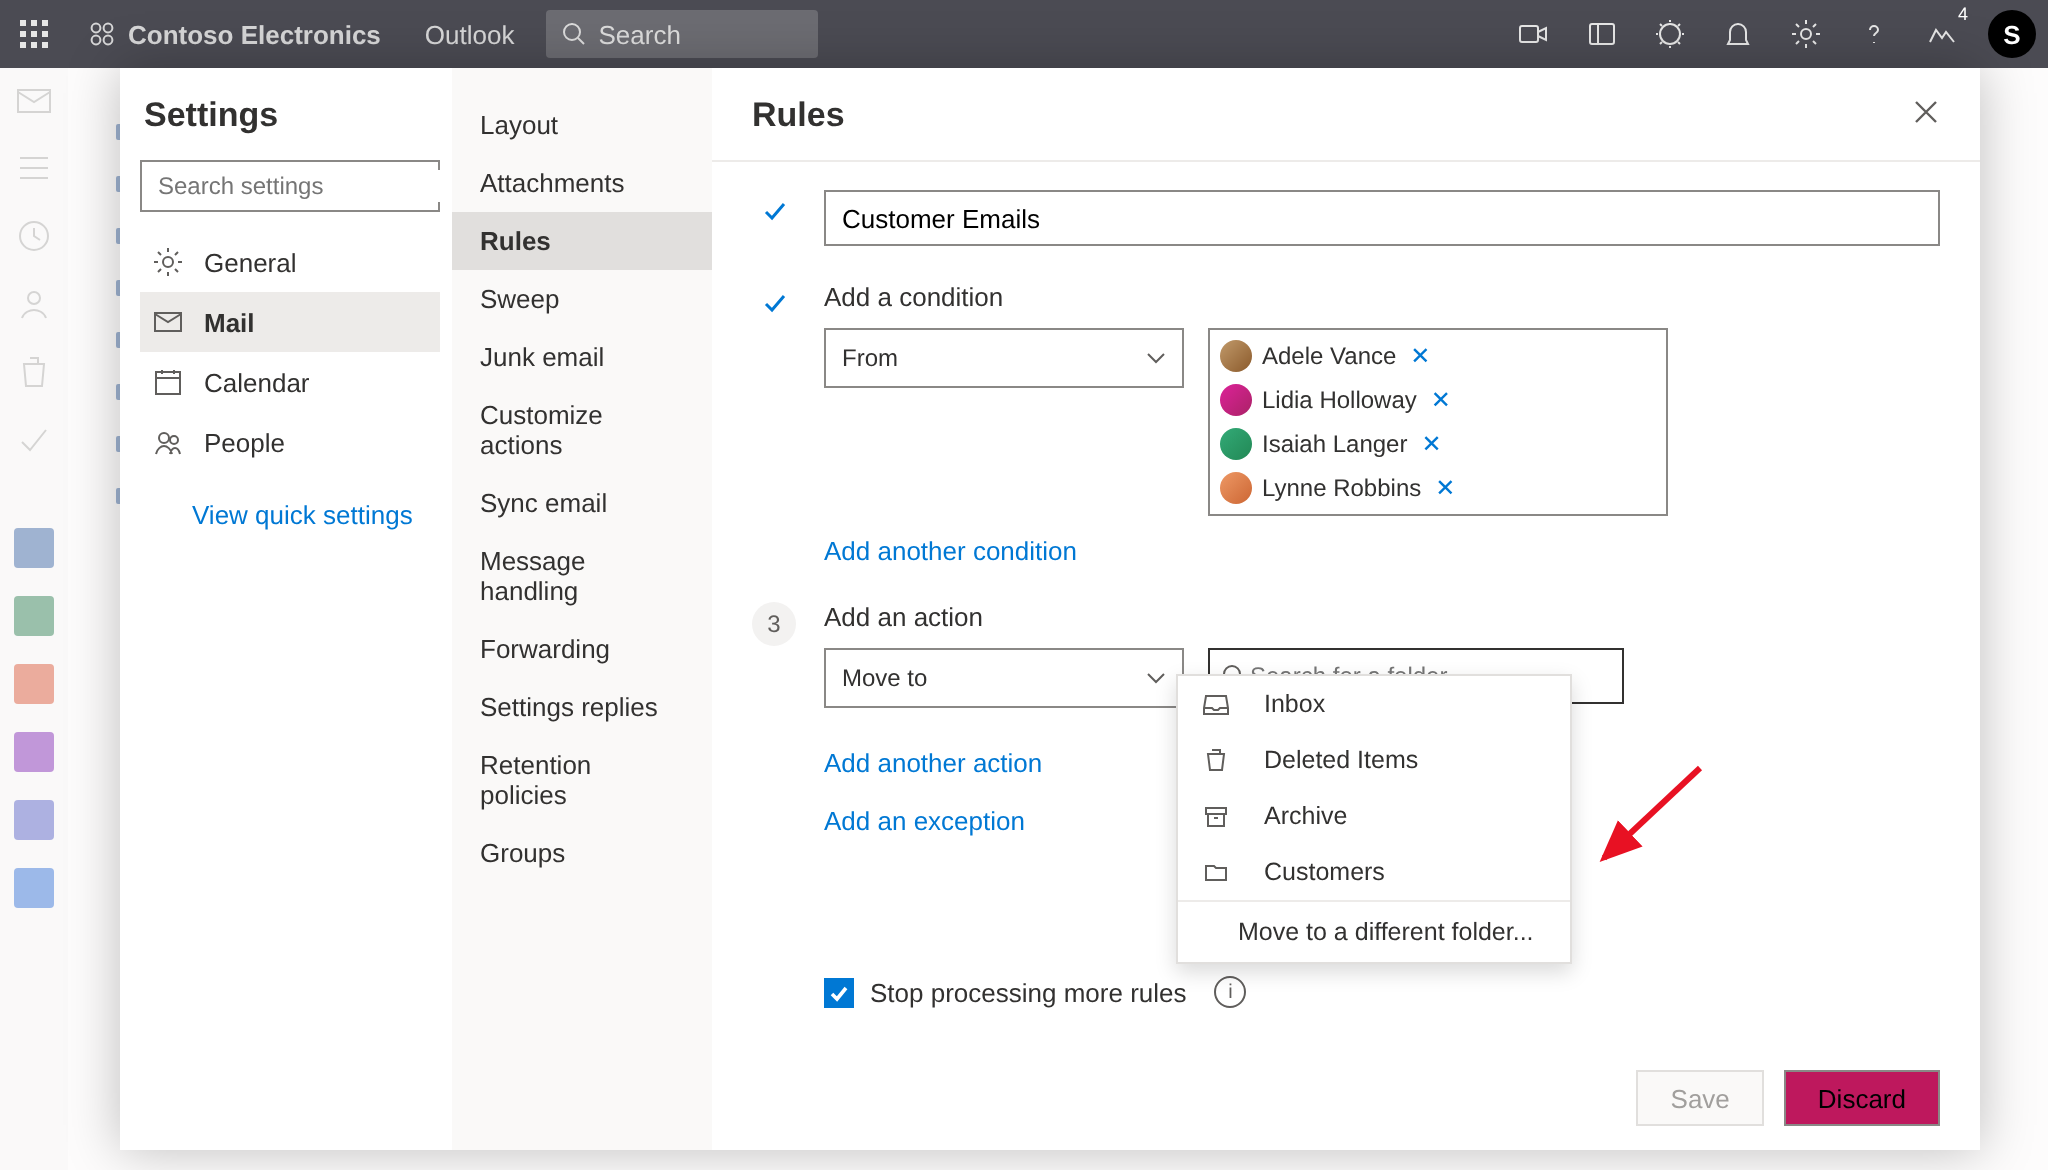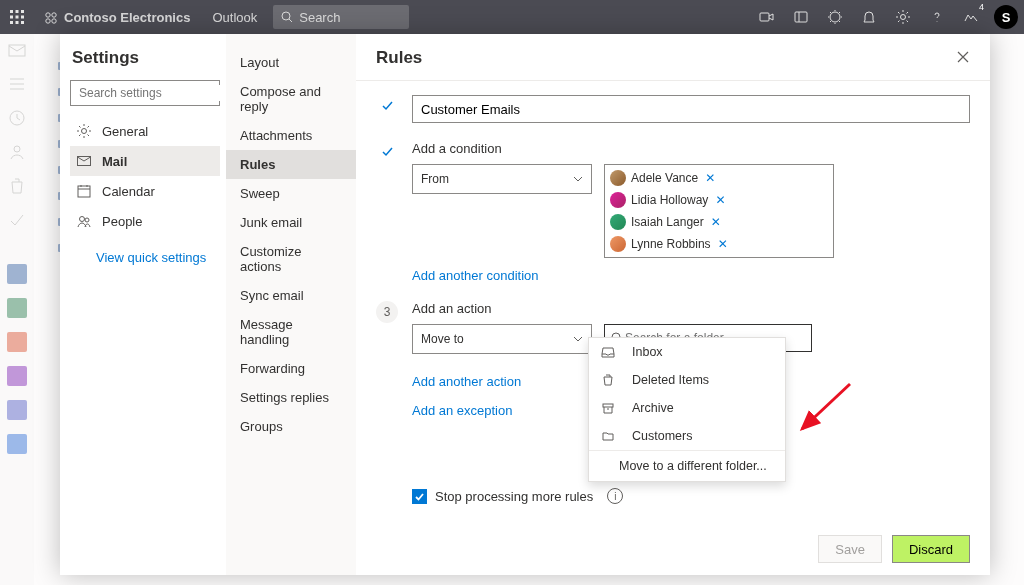--- a/index.html
+++ b/index.html
@@ -1,18 +1,18 @@
 <!DOCTYPE html>
 <html><head>
 <meta charset="utf-8">
 <style>
   html,body{margin:0;padding:0;font-family:"Segoe UI",Arial,sans-serif;font-size:13px;color:#323130;background:#f3f2f1;width:1024px;height:585px;overflow:hidden}
   .suite-bar{height:34px;background:#4b4b53;display:flex;align-items:center;color:#e6e6e6;font-size:13px}
   .waffle{width:34px;height:34px;display:flex;align-items:center;justify-content:center;font-size:15px;cursor:pointer}
-  .brand{display:flex;align-items:flex-end;gap:6px;padding:0 10px;font-weight:600;opacity:.9}
+  .brand{display:flex;align-items:flex-start;gap:6px;padding:0 10px;font-weight:600;opacity:.9}
   .brand svg{fill:#e6e6e6}
   .app-name{padding:0 12px;font-weight:400;opacity:.9}
   .search-box{display:flex;align-items:center;background:#6c6c72;height:24px;border-radius:2px;padding:0 8px;margin-left:4px;color:#dcdcdc;min-width:120px}
   .search-box svg{margin-right:6px}
   .suite-right{margin-left:auto;display:flex;align-items:center;height:100%}
   .sicon{width:34px;height:34px;display:flex;align-items:center;justify-content:center;cursor:pointer;position:relative}
   .sicon svg{stroke:#e6e6e6;fill:none}
   .badge{position:absolute;top:2px;right:4px;font-size:9px;color:#fff}
   .avatar{width:24px;height:24px;border-radius:50%;background:#000;color:#fff;display:flex;align-items:center;justify-content:center;font-weight:600;margin:0 6px}
   .shell{position:relative;height:551px}
@@ -60,21 +60,21 @@
   .folder-search{width:194px;height:26px;border:1px solid #323130;display:flex;align-items:center;padding:0 6px;background:#fff}
   .folder-search input{border:0;outline:0;font-size:12px;flex:1}
   .dropdown{position:absolute;left:216px;top:276px;width:196px;background:#fff;border:1px solid #e1dfdd;box-shadow:0 4px 10px rgba(0,0,0,.15)}
   .dropdown .di{display:flex;align-items:center;gap:17px;padding:7px 12px;font-size:12.5px;cursor:pointer}
   .dropdown .di svg{stroke:#605e5c;fill:none}
   .dropdown .more{border-top:1px solid #edebe9;padding:8px 12px 8px 30px;font-size:12.5px;cursor:pointer}
   .cbrow{display:flex;align-items:center;gap:8px;margin-left:0}
   .cb{width:15px;height:15px;background:#0078d4;display:flex;align-items:center;justify-content:center}
   .info{width:14px;height:14px;border:1px solid #605e5c;border-radius:50%;display:flex;align-items:center;justify-content:center;font-size:10px;color:#605e5c;margin-left:6px}
   .footer3{display:flex;justify-content:flex-end;gap:10px;padding:12px 20px;border-top:0}
-  .btn{height:28px;padding:0 16px;border:1px solid #8a8886;background:#bef264;font-size:13px;cursor:pointer}
+  .btn{height:28px;padding:0 16px;border:1px solid #8a8886;background:#be185d;font-size:13px;cursor:pointer}
   .btn.dis{color:#a19f9d;border-color:#e1dfdd;background:#faf9f8;cursor:default}
   .arrow{position:absolute;left:790px;top:340px;pointer-events:none}
 </style>
 </head>
 <body>
 
 <div class="suite-bar">
   <div class="waffle">
     <svg width="14" height="14" viewBox="0 0 14 14">
         <g fill="#e6e6e6">
@@ -241,30 +241,30 @@
             </svg>
             <span>People</span>
           </li>
       </ul>
       <div class="quick">View quick settings</div>
     </div>
 
     <div class="col2">
       <ul>
         <li>Layout</li>
-        <li>Compose and reply</li>
         <li>Attachments</li>
         <li class="sel">Rules</li>
         <li>Sweep</li>
         <li>Junk email</li>
         <li>Customize actions</li>
         <li>Sync email</li>
         <li>Message handling</li>
         <li>Forwarding</li>
         <li>Settings replies</li>
+        <li>Retention policies</li>
         <li>Groups</li>
       </ul>
     </div>
 
     <div class="col3">
       <div class="col3-head">
         <h2>Rules</h2>
         <div class="close">
           <svg width="14" height="14" viewBox="0 0 14 14">
               <path d="M2 2l10 10M12 2L2 12" stroke="#605e5c" stroke-width="1.2"></path>

